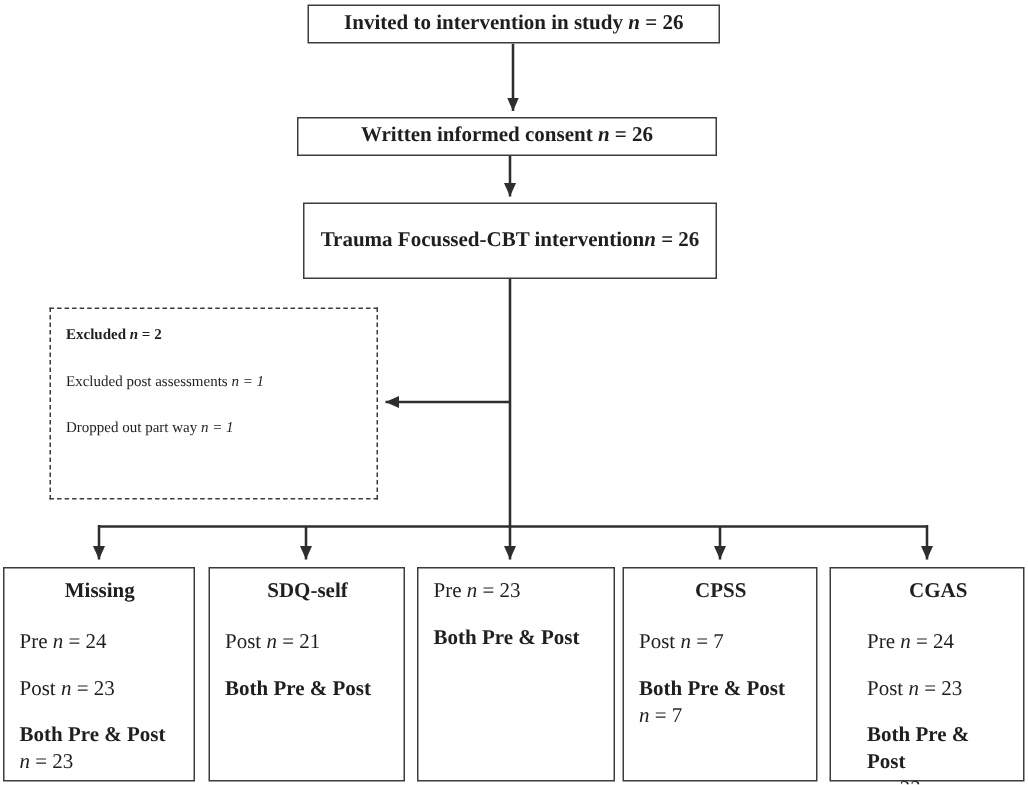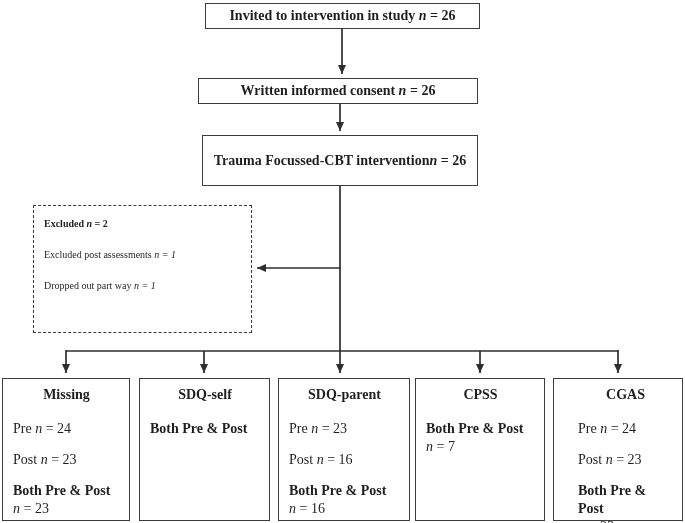--- a/index.html
+++ b/index.html
@@ -127,38 +127,38 @@
     <div class="oline"><span>Post</span>
       <i class="nv">n</i>
       <span>= 23</span></div>
     <div class="both-label">Both Pre &amp; Post</div>
     <div class="both-value"><i class="nv">n</i>
       <span>= 23</span></div>
   </div>
 
   <div class="obox" style="left:139px; width:131px;">
     <div class="obox-title">SDQ-self</div>
+    <div class="oline"><span>Post</span>
+      <i class="nv">n</i>
+      <span>= 21</span></div>
     <div class="both-label">Both Pre &amp; Post</div>
   </div>
 
   <div class="obox" style="left:278px; width:132px;">
-    <div class="obox-title">SDQ-parent</div>
     <div class="oline"><span>Pre</span>
       <i class="nv">n</i>
       <span>= 23</span></div>
-    <div class="oline"><span>Post</span>
-      <i class="nv">n</i>
-      <span>= 16</span></div>
     <div class="both-label">Both Pre &amp; Post</div>
-    <div class="both-value"><i class="nv">n</i>
-      <span>= 16</span></div>
   </div>
 
   <div class="obox" style="left:415px; width:130px;">
     <div class="obox-title">CPSS</div>
+    <div class="oline"><span>Post</span>
+      <i class="nv">n</i>
+      <span>= 7</span></div>
     <div class="both-label">Both Pre &amp; Post</div>
     <div class="both-value"><i class="nv">n</i>
       <span>= 7</span></div>
   </div>
 
   <div class="obox" style="left:553px; width:130px;padding-left:24px;">
     <div class="obox-title">CGAS</div>
     <div class="oline"><span>Pre</span>
       <i class="nv">n</i>
       <span>= 24</span></div>

